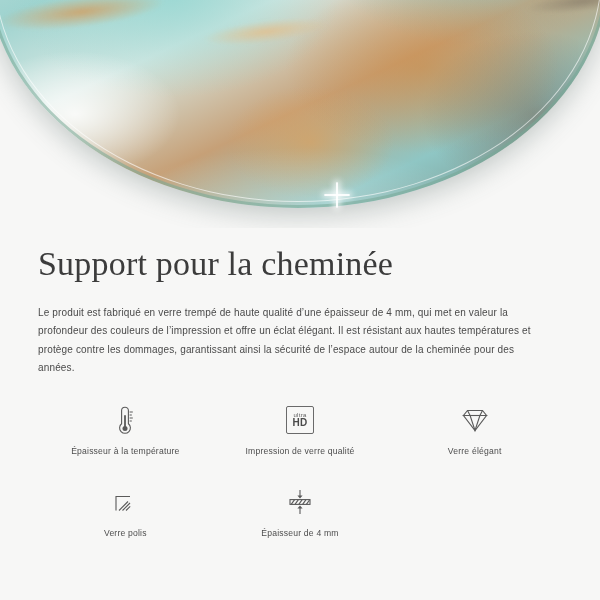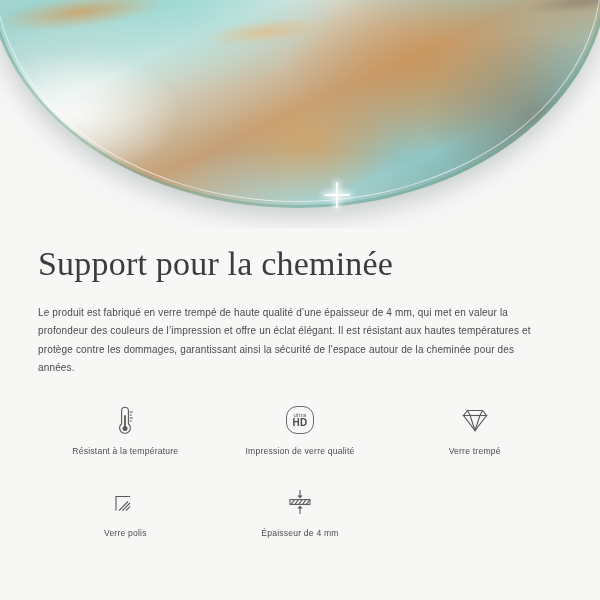--- a/index.html
+++ b/index.html
@@ -180,21 +180,21 @@
     margin-top: 4px;
   }
 
   
   svg { display: block; }
   .ink { stroke: #5a5a5a; fill: none; stroke-width: 1.1; }
   .ink-fill { fill: #5a5a5a; }
   .hd-box {
     width: 26px; height: 26px;
     border: 1.2px solid #6a6a6a;
-    border-radius: 11px;
+    border-radius: 2px;
     display: flex;
     flex-direction: column;
     align-items: center;
     justify-content: center;
     line-height: 1;
   }
   .hd-box .t1 { font-size: 6px; color: #5a5a5a; letter-spacing: 0.3px; }
   .hd-box .t2 { font-size: 10px; font-weight: bold; color: #4a4a4a; letter-spacing: 0.3px; }
 </style>
 </head>
@@ -219,21 +219,21 @@
 
     <div class="feature">
       <div class="icon-box">
         <svg width="30" height="34" viewBox="0 0 30 34">
           <path class="ink" d="M15 4.2c-1.9 0-3.4 1.5-3.4 3.4v13.1a5.4 5.4 0 1 0 6.8 0V7.6c0-1.9-1.5-3.4-3.4-3.4z"></path>
           <circle class="ink-fill" cx="15" cy="25.6" r="2.5"></circle>
           <rect class="ink-fill" x="14.1" y="12" width="1.8" height="12" rx="0.9"></rect>
           <path class="ink" d="M19.6 9h3.2M19.6 12h2.2M19.6 15h3.2M19.6 18h2.2"></path>
         </svg>
       </div>
-      <div class="caption">Résistant à la température</div>
+      <div class="caption">Épaisseur à la température</div>
     </div>
 
     <div class="feature">
       <div class="icon-box">
         <div class="hd-box">
           <span class="t1">ultra</span>
           <span class="t2">HD</span>
         </div>
       </div>
       <div class="caption">Impression de verre qualité</div>
@@ -242,21 +242,21 @@
 
     <div class="feature">
       <div class="icon-box">
         <svg width="34" height="30" viewBox="0 0 34 30">
           <path class="ink" d="M5.5 10.5h23L17 25.5 5.5 10.5z"></path>
           <path class="ink" d="M9.5 5.5h15l4 5h-23l4-5z"></path>
           <path class="ink" d="M9.5 5.5l2.6 5L17 25.5l4.9-15 2.6-5"></path>
           <path class="ink" d="M12.1 10.5h9.8"></path>
         </svg>
       </div>
-      <div class="caption">Verre trempé</div>
+      <div class="caption">Verre élégant</div>
     </div>
 
     <div class="feature">
       <div class="icon-box">
         <svg width="30" height="30" viewBox="0 0 30 30">
           <path class="ink" d="M6 23.5V9.5h14"></path>
           <path class="ink" d="M9 23.5l9-9M12.5 23.5l7.5-7.5M16 23.5l4.2-4.2"></path>
         </svg>
       </div>
       <div class="caption">Verre polis</div>

